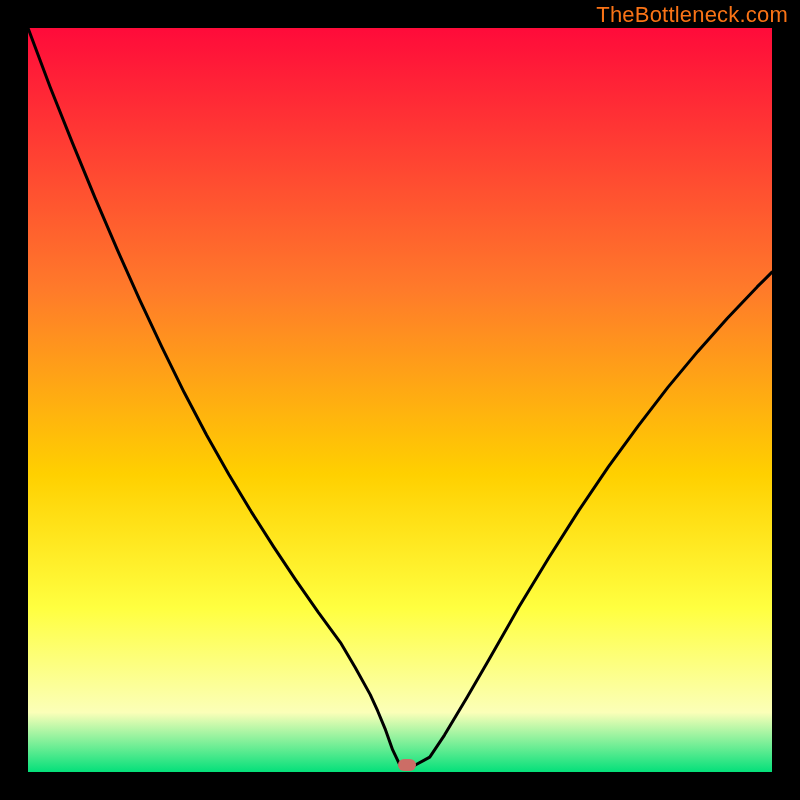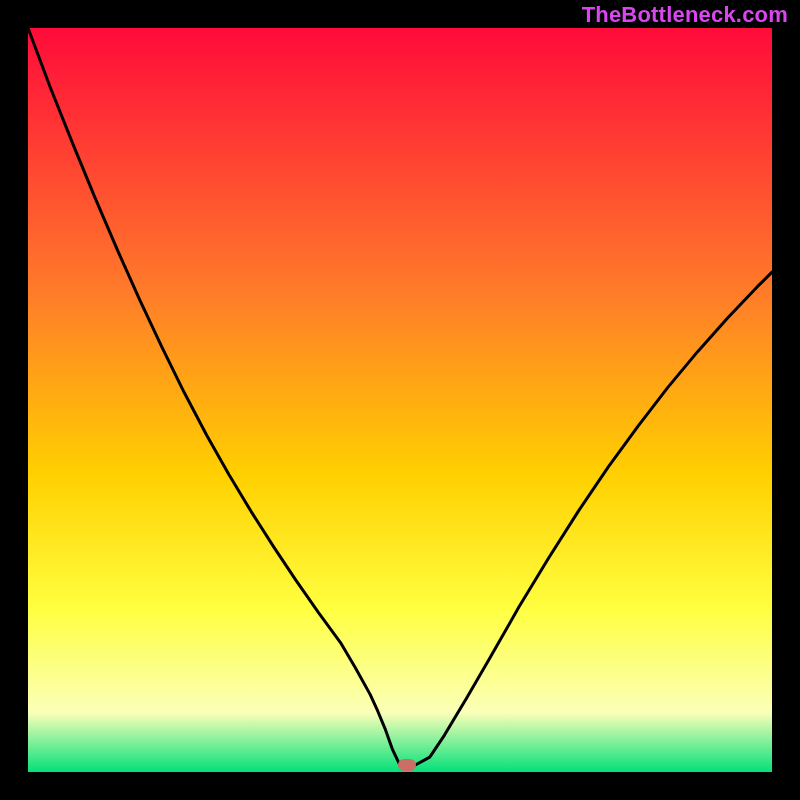--- a/index.html
+++ b/index.html
@@ -14,23 +14,23 @@
   .frame {
     position: relative;
     width: 800px;
     height: 800px;
     background: #000;
   }
   .watermark {
     position: absolute;
     top: 2px;
     right: 12px;
-    color: #d946ef;
+    color: #f97316;
     font-size: 22px;
-    font-weight: 700;
+    font-weight: 400;
     letter-spacing: 0.2px;
     z-index: 5;
   }
   .plot-area {
     position: absolute;
     left: 28px;
     top: 28px;
     width: 744px;
     height: 744px;
   }

